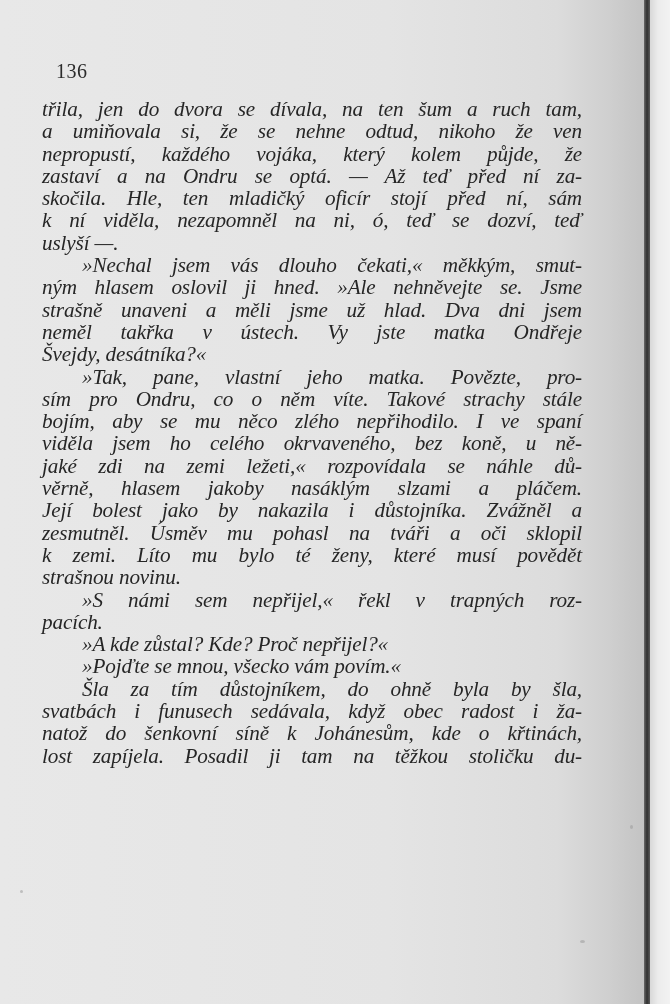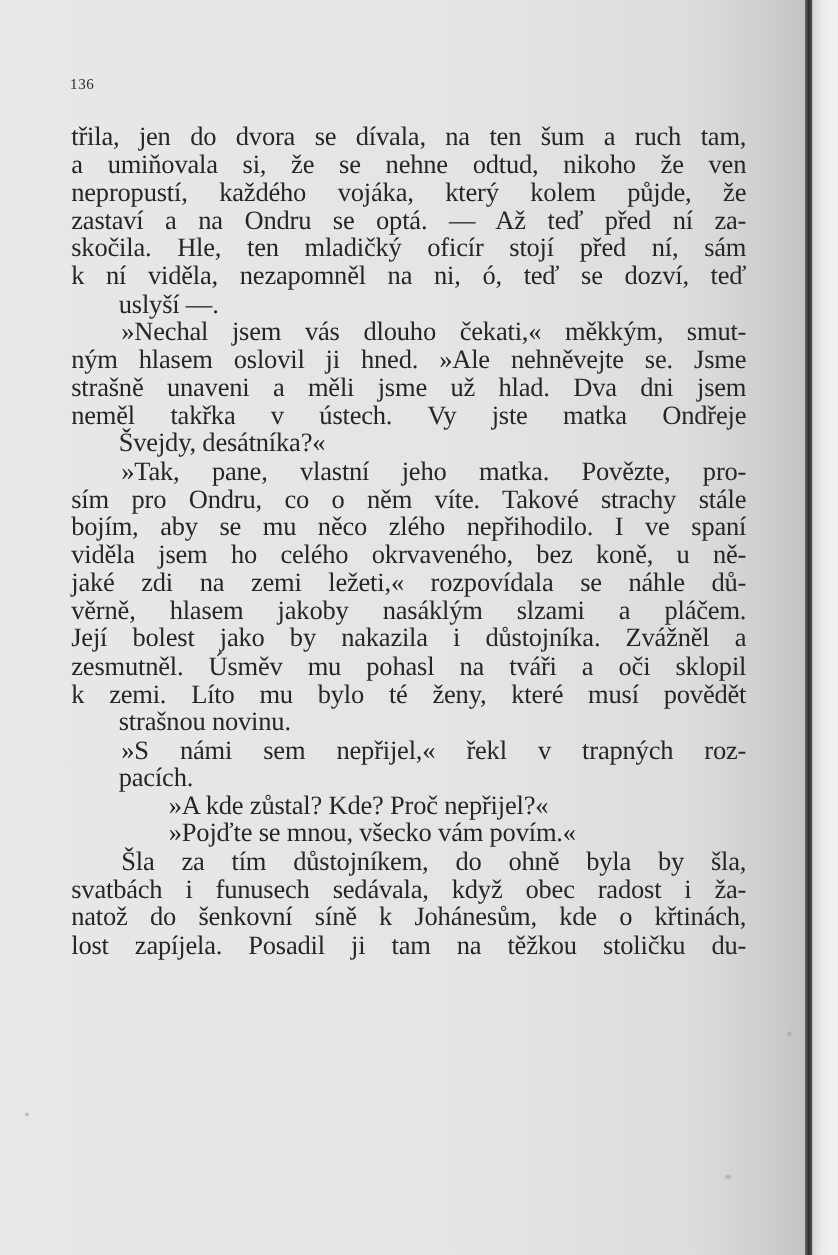--- a/index.html
+++ b/index.html
@@ -42,42 +42,42 @@
       left: 650px;
       top: 0;
       width: 20px;
       height: 1004px;
       background: linear-gradient(to right, #d8d8d8, #ececec 40%, #f2f2f2);
     }
     .page-number {
       position: absolute;
       left: 56px;
       top: 60px;
-      font-size: 12px;
+      font-size: 20px;
       color: #2b2b2b;
       letter-spacing: 0.5px;
     }
     .text-block {
       position: absolute;
-      left: 57px;
+      left: 42px;
       top: 98px;
       width: 540px;
+      font-style: italic;
     }
     .line {
       font-size: 21.2px;
       line-height: 22.3px;
       height: 22.3px;
       white-space: nowrap;
       text-align: justify;
       text-align-last: justify;
       letter-spacing: -0.15px;
     }
     .line.last {
       text-align-last: left;
-      margin-left: 38px;
     }
     .line.indent {
       padding-left: 40px;
     }
     .speck {
       position: absolute;
       background: #9a9a9a;
       border-radius: 50%;
       opacity: 0.55;
     }

